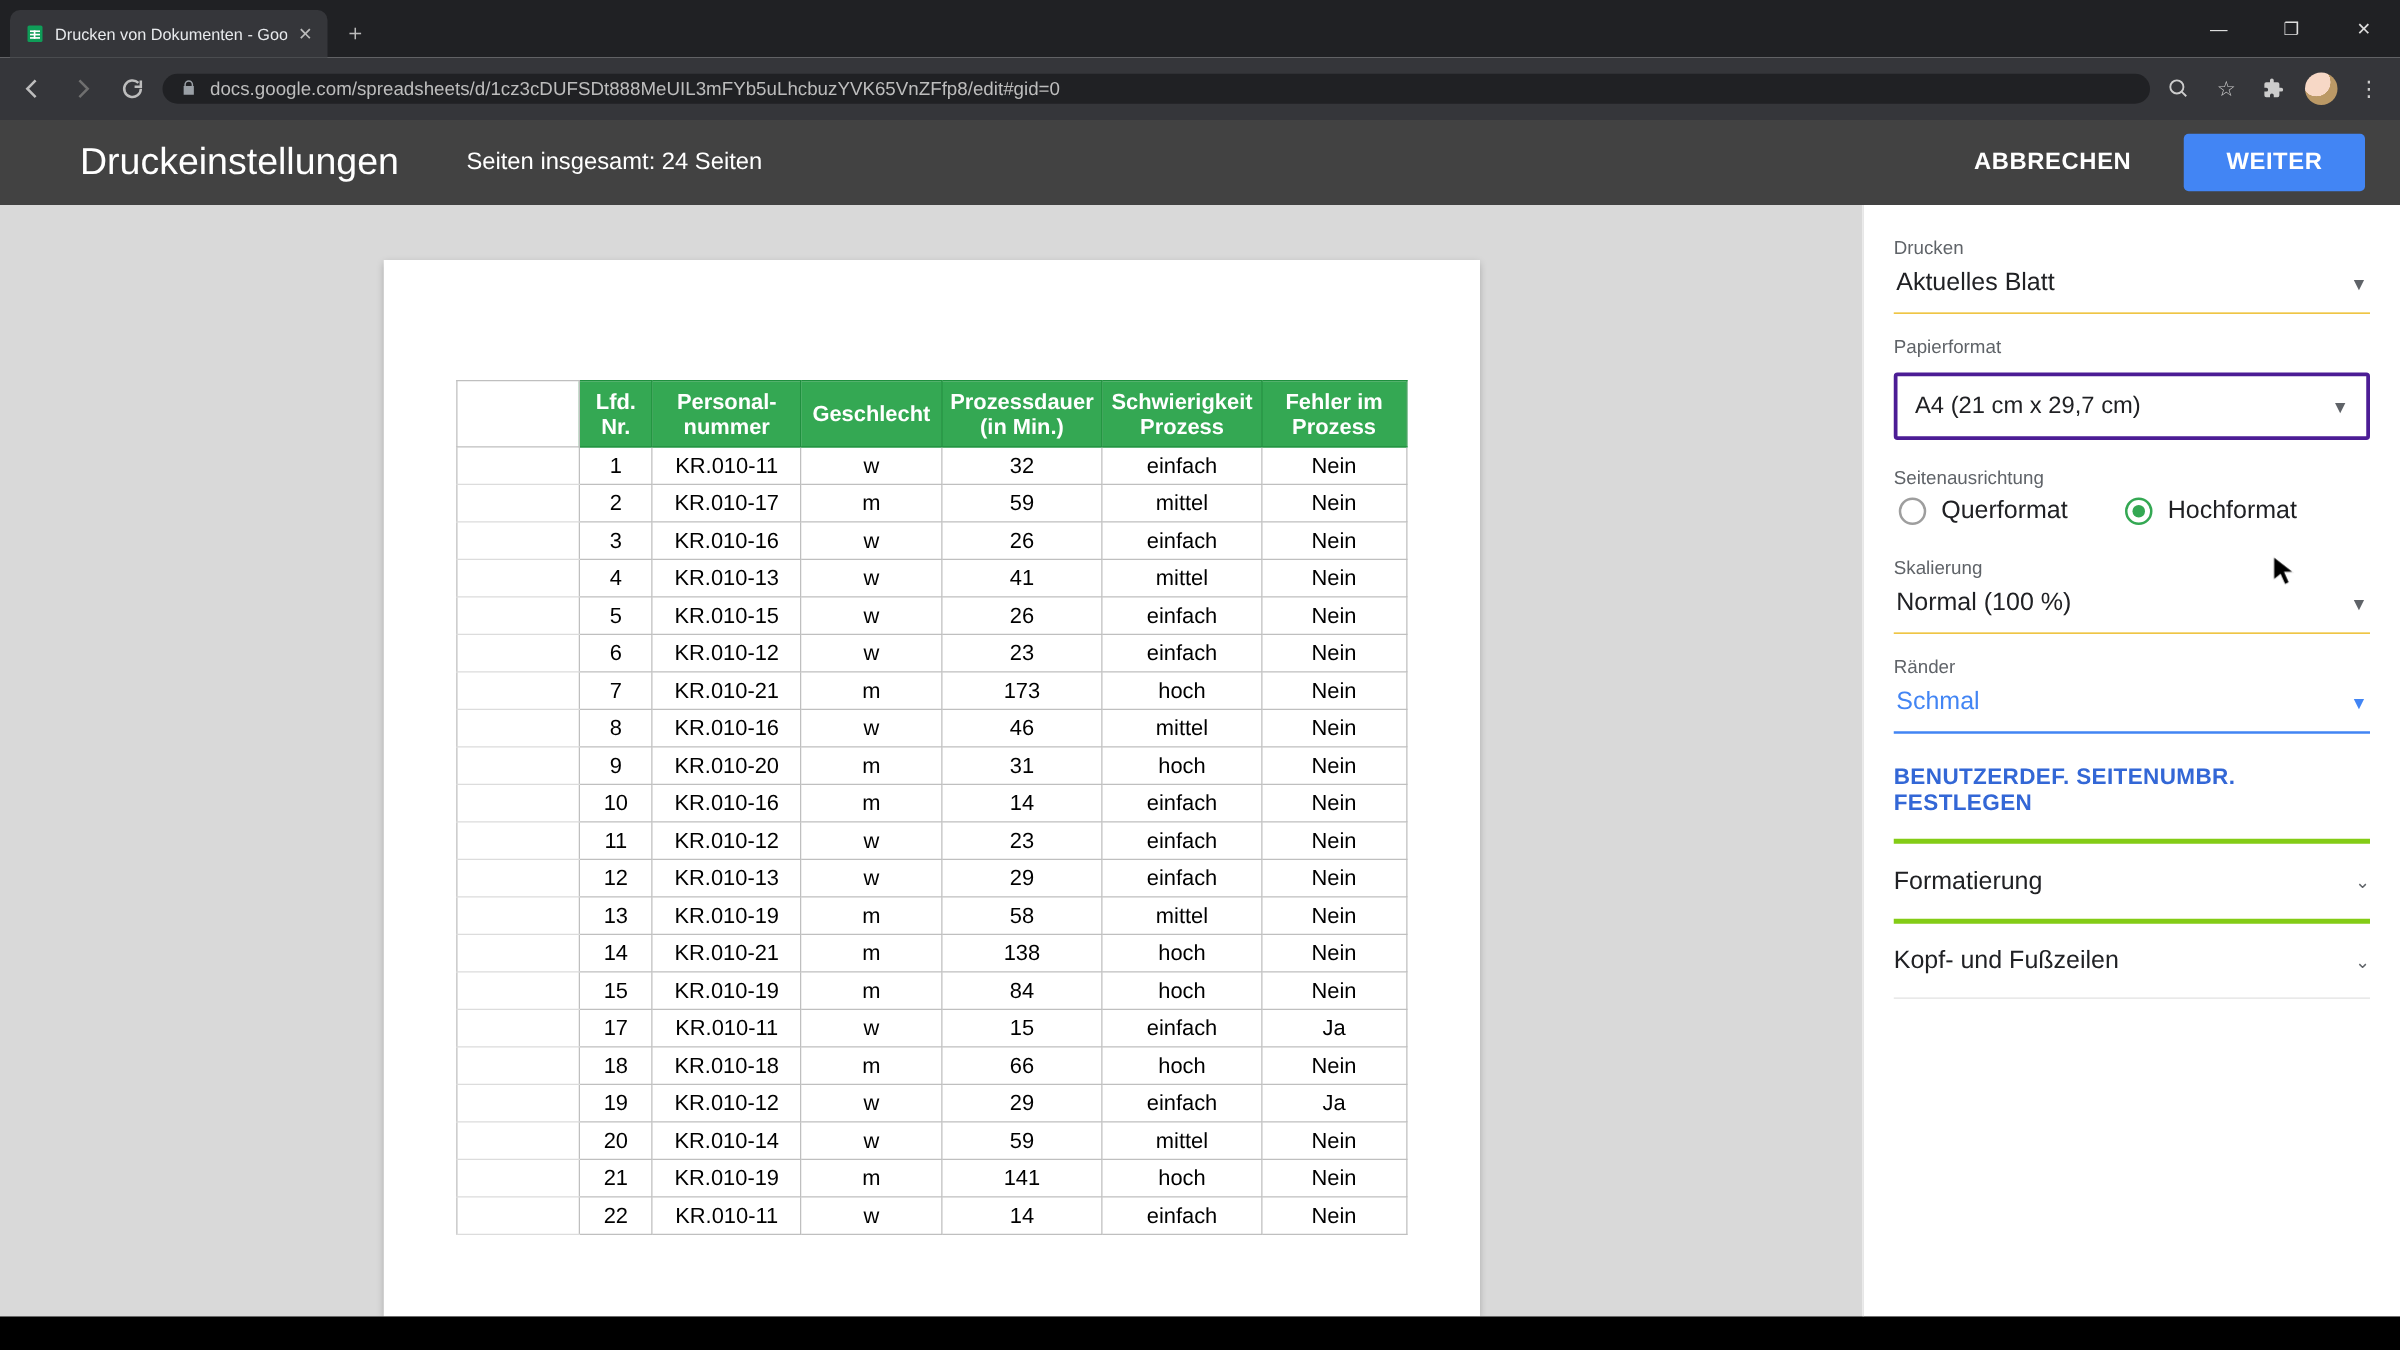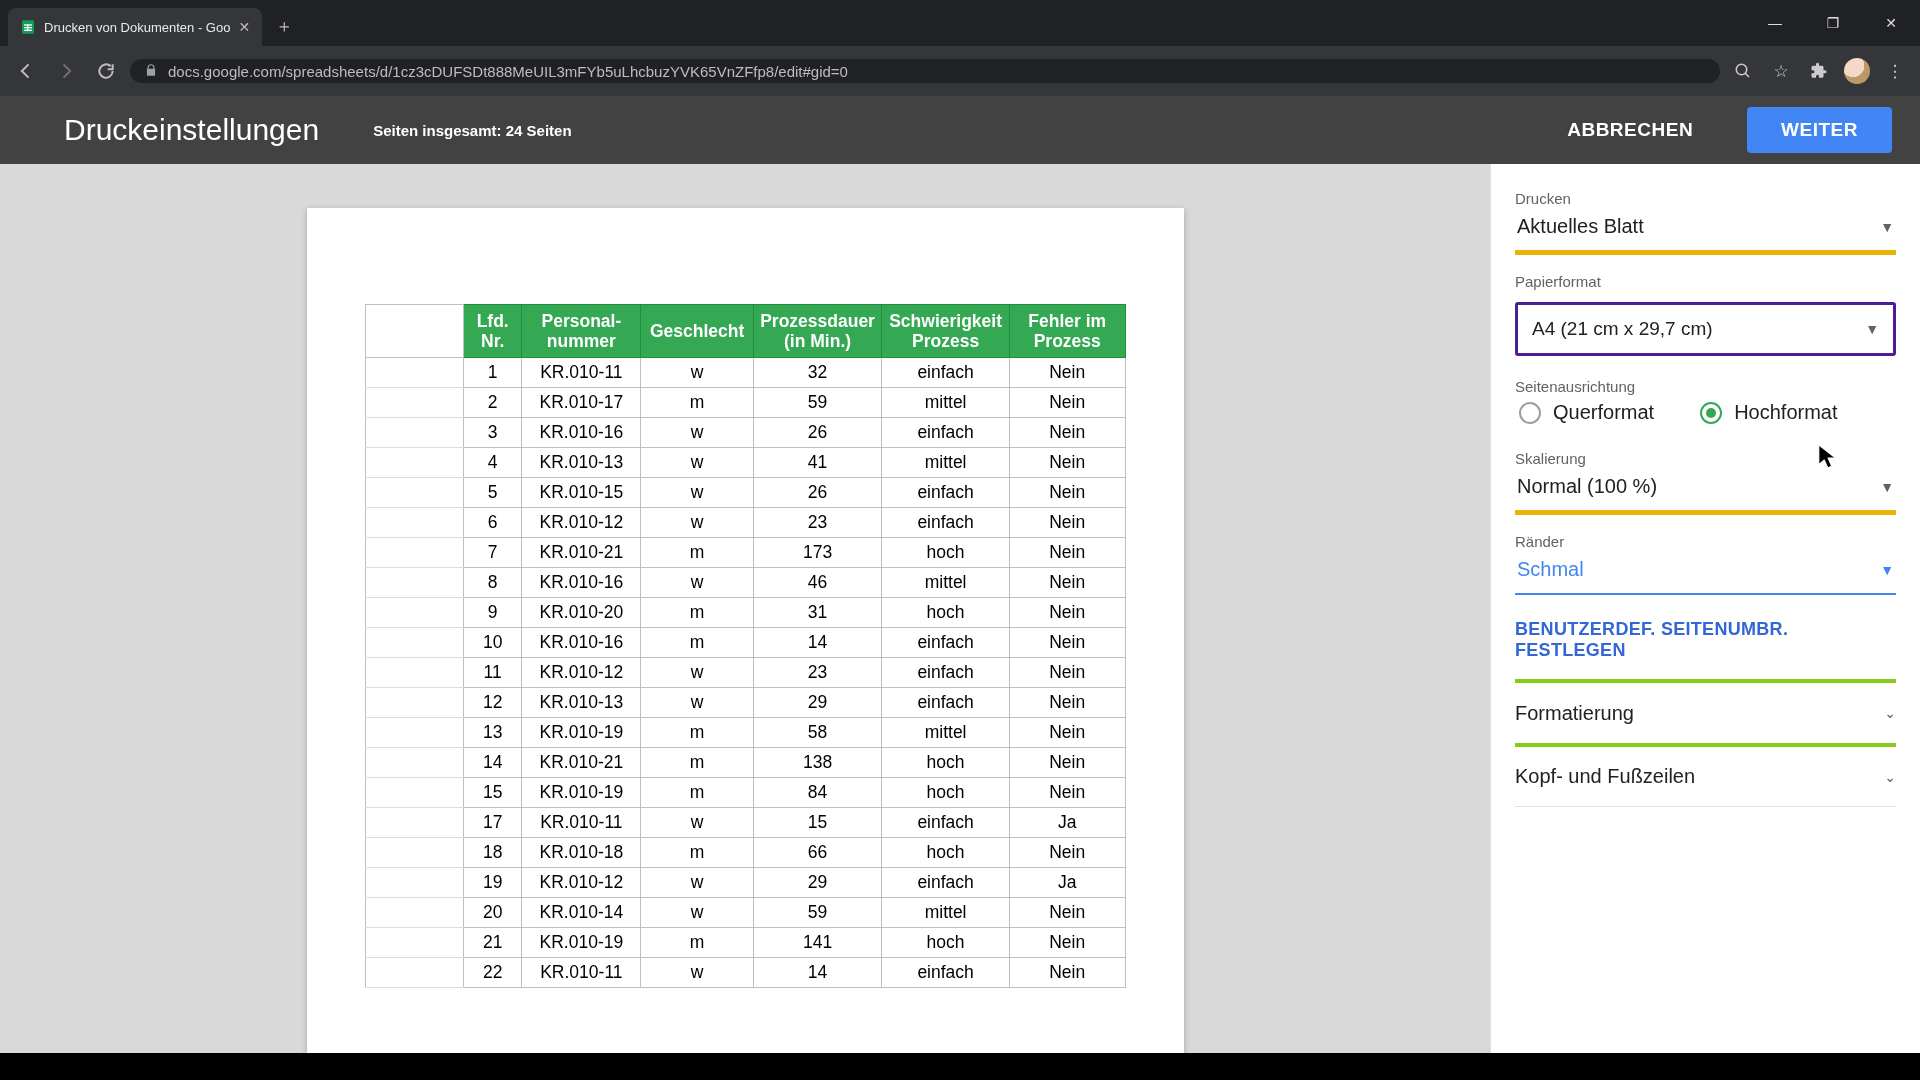--- a/index.html
+++ b/index.html
@@ -25,24 +25,24 @@
   .nav-btn { width:32px; height:32px; display:flex; align-items:center; justify-content:center; color:#bdbdbd; border-radius:50%; }
   .nav-btn.disabled { color:#6f6f6f; }
   .url-box { flex:1; height:24px; background:#202124; border-radius:17px; display:flex; align-items:center; padding:0 14px; color:#bdbdbd; font-size:15px; gap:10px; }
   .lock { font-size:13px; color:#9aa0a6; }
   .omni-icon { width:30px; height:30px; display:flex; align-items:center; justify-content:center; color:#ccc; font-size:17px; }
   .avatar { width:26px; height:26px; border-radius:50%; background: radial-gradient(circle at 35% 30%, #f7d8c6 0 45%, #b96 46% 100%); }
 
   
   .ps-bar { height: 68px; background:#424242; display:flex; align-items:center; color:#fff; padding:0 28px 0 64px; }
   .ps-title { font-size:30px; font-weight:400; margin-right:54px; }
-  .ps-pages { font-size:15px; font-weight:700; }
+  .ps-pages { font-size:19px; font-weight:400; }
   .ps-spacer { flex:1; }
   .ps-cancel { font-size:19px; font-weight:700; letter-spacing:.5px; color:#fff; padding:0 22px; height:46px; display:flex; align-items:center; border-radius:4px; }
-  .ps-next { font-size:19px; font-weight:700; letter-spacing:.5px; background:#4285f4; color:#fff; height:46px; padding:0 34px; display:flex; align-items:center; border-radius:4px; margin-left:32px; }
+  .ps-next { font-size:19px; font-weight:700; letter-spacing:.5px; background:#4285f4; color:#fff; height:46px; padding:0 34px; display:flex; align-items:center; border-radius:4px; margin-left:20px; }
 
   
   .body-row { flex:1; display:flex; min-height:0; }
   .preview-area { flex:1; background:#d9d9d9; overflow:hidden; display:flex; justify-content:center; padding-top:44px; }
   .page {
     width:877px; background:#fff; box-shadow:0 2px 6px rgba(0,0,0,.25);
     padding:96px 58px 0 58px;
   }
   table.sheet { border-collapse:collapse; width:100%; font-size:17.5px; color:#000; }
   table.sheet th, table.sheet td { border:1px solid #bfbfbf; text-align:center; height:30px; padding:0 6px; }
@@ -52,21 +52,21 @@
   .col-pn { width:130px; }
   .col-g { width:116px; }
   .col-d { width:130px; }
   .col-diff { width:130px; }
   .col-err { width:130px; }
   table.sheet tbody tr td:first-child { border-top:1px solid #dcdcdc; border-bottom:1px solid #dcdcdc; }
 
   
   .sidebar { width:430px; border-left:1px solid #e0e0e0; background:#fff; padding:18px 24px 0 24px; font-size:17px; color:#202124; }
   .sb-label { color:#5f6368; font-size:15px; margin-top:8px; }
-  .sb-select { display:flex; align-items:center; justify-content:space-between; border-bottom:5px solid #eab308; padding:8px 2px 12px 2px; margin-bottom:18px; font-size:20px; }
+  .sb-select { display:flex; align-items:center; justify-content:space-between; border-bottom:1px solid #eab308; padding:8px 2px 12px 2px; margin-bottom:18px; font-size:20px; }
   .sb-select.active { border-bottom:2px solid #4285f4; color:#4285f4; }
   .chev { color:#5f6368; font-size:14px; }
   .sb-paper { display:flex; align-items:center; justify-content:space-between; border:3px solid #4c1d95; border-radius:3px; height:54px; padding:0 14px; font-size:19px; margin:12px 0 22px 0; }
   .sb-radio-row { display:flex; gap:46px; padding:6px 0 18px 4px; font-size:20px; }
   .radio { display:flex; align-items:center; gap:12px; }
   .r-off, .r-on { width:22px; height:22px; border-radius:50%; border:2.5px solid #9e9e9e; display:inline-block; position:relative; }
   .r-on { border-color:#34a853; }
   .r-on::after { content:""; position:absolute; inset:4px; background:#34a853; border-radius:50%; }
   .sb-link { color:#3367d6; font-weight:700; font-size:18px; letter-spacing:.3px; padding:6px 0 18px 0; }
   .sb-expand { display:flex; align-items:center; justify-content:space-between; border-top:4px solid #84cc16; height:64px; font-size:20px; }

